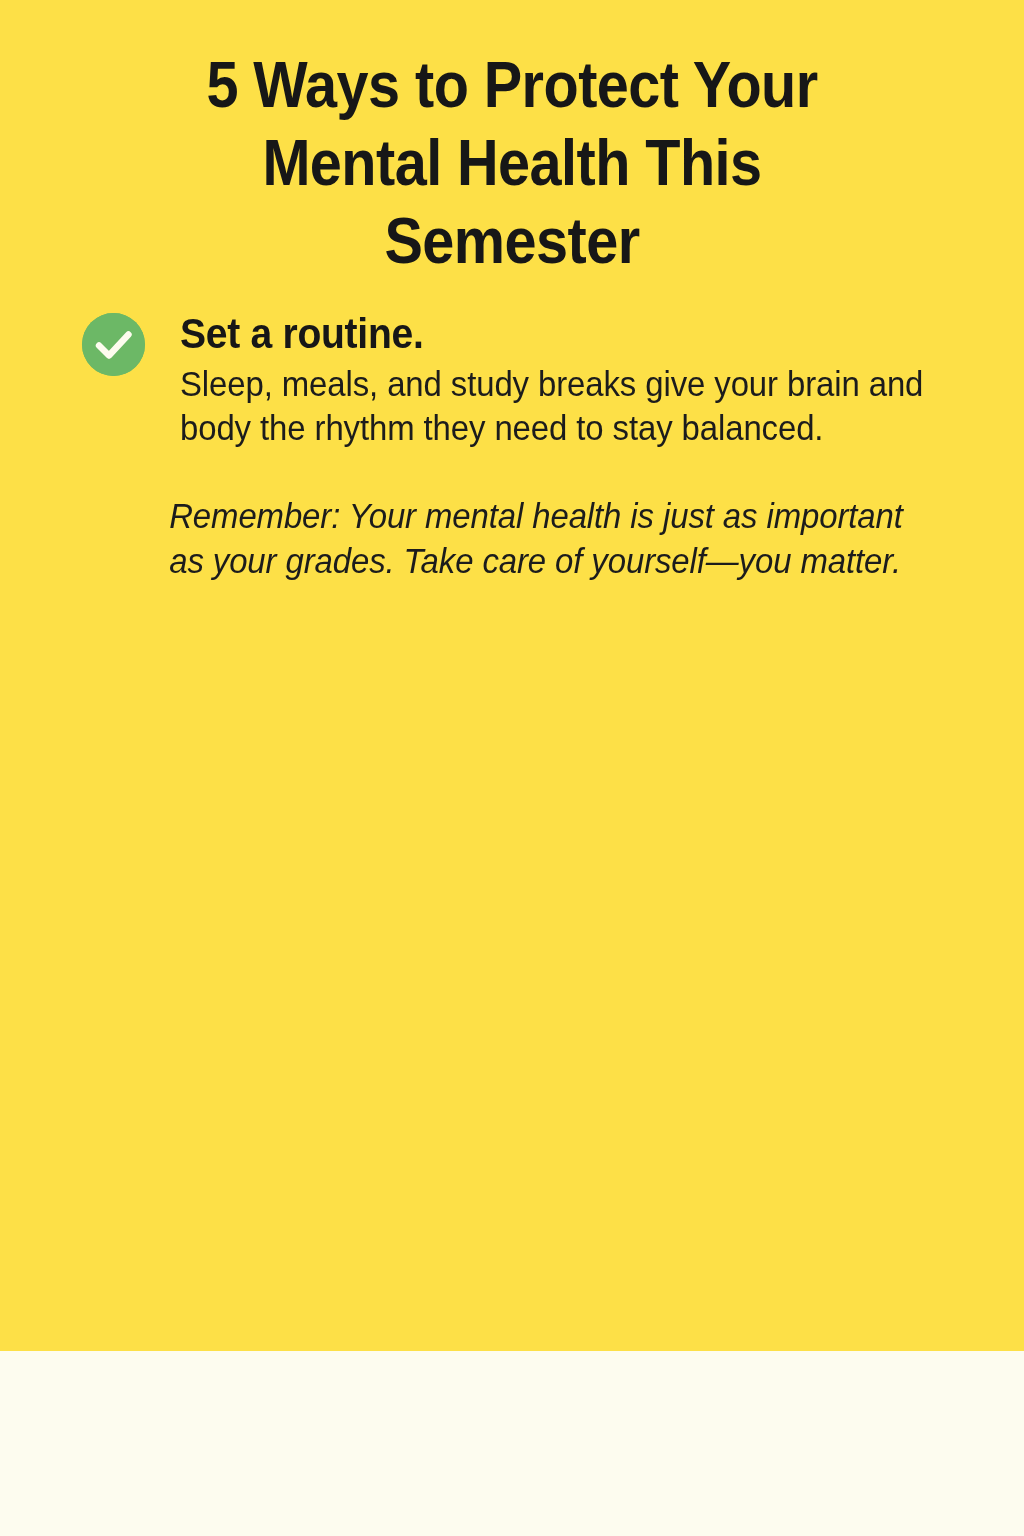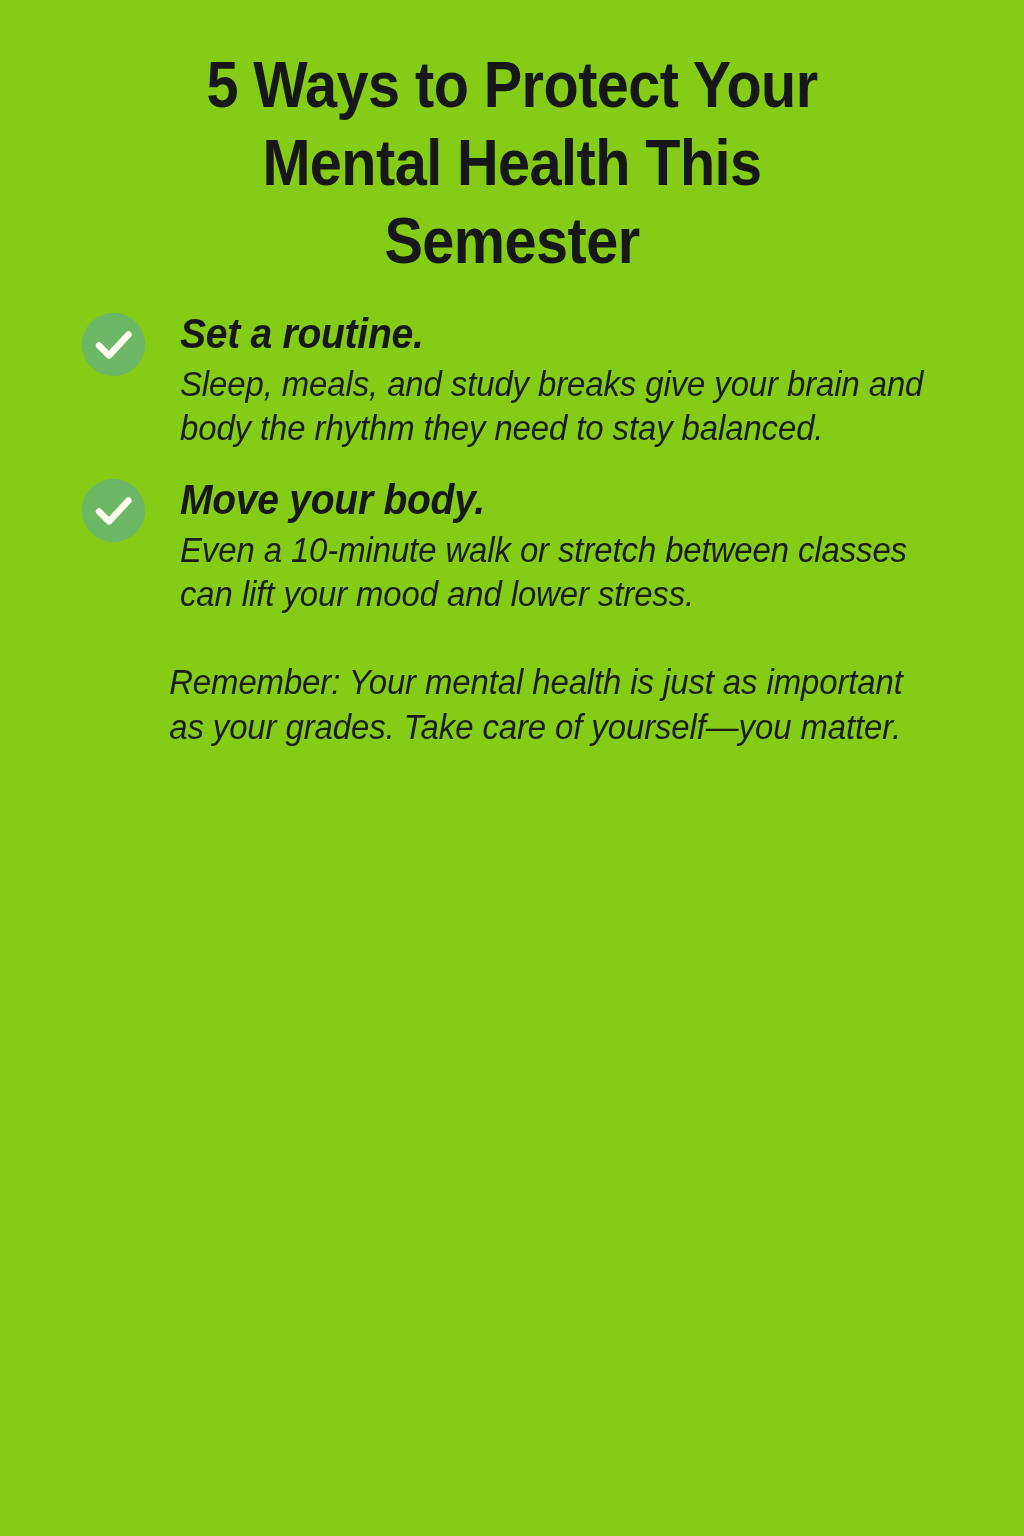--- a/index.html
+++ b/index.html
@@ -11,24 +11,24 @@
     height: 1536px;
     background: #fdfcef;
     font-family: "Liberation Sans", "DejaVu Sans", sans-serif;
     color: #1a1a1a;
     overflow: hidden;
   }
 
   .poster {
     position: relative;
     width: 1024px;
-    height: 1536px;
+    height: 1351px;
     box-sizing: border-box;
     padding: 0;
-    background: #84cc16;
+    background: #fde047;
   }
 
   
   .title-block {
     padding: 46px 98px 0 98px;
     text-align: center;
   }
   .poster-title {
     margin: 0;
     font-size: 64px;
@@ -39,21 +39,20 @@
     transform: scaleX(0.90);
     transform-origin: center top;
     white-space: pre-line;
   }
 
   
   .tips-list {
     margin: 0;
     padding: 30px 44px 0 82px;
     list-style: none;
-    font-style: italic;
   }
   .tip-item {
     position: relative;
     padding-left: 98px;
     margin-bottom: 26px;
   }
   .tip-item:last-child {
     margin-bottom: 0;
   }
 
@@ -124,30 +123,20 @@
         <svg viewBox="0 0 63 63" aria-hidden="true">
           <circle cx="31.5" cy="31.5" r="31.5" fill="#6cb866"></circle>
           <path d="M17 32.5 L27 42.5 L46.5 21.5" fill="none" stroke="#fdfcef" stroke-width="6.4" stroke-linecap="round" stroke-linejoin="round"></path>
         </svg>
       </span>
       <p class="tip-heading">Set a routine.</p>
       <p class="tip-body">Sleep, meals, and study breaks give your brain and body the rhythm they need to stay balanced.</p>
     </li>
 
 
-    <li class="tip-item">
-      <span class="check-badge">
-        <svg viewBox="0 0 63 63" aria-hidden="true">
-          <circle cx="31.5" cy="31.5" r="31.5" fill="#6cb866"></circle>
-          <path d="M17 32.5 L27 42.5 L46.5 21.5" fill="none" stroke="#fdfcef" stroke-width="6.4" stroke-linecap="round" stroke-linejoin="round"></path>
-        </svg>
-      </span>
-      <p class="tip-heading">Move your body.</p>
-      <p class="tip-body">Even a 10-minute walk or stretch between classes can lift your mood and lower stress.</p>
-    </li>
 
 
 
   </ul>
 
   <p class="footer-note">Remember: Your mental health is just as important as your grades. Take care of yourself—you matter.</p>
 
 </div>
 
 </body></html>

